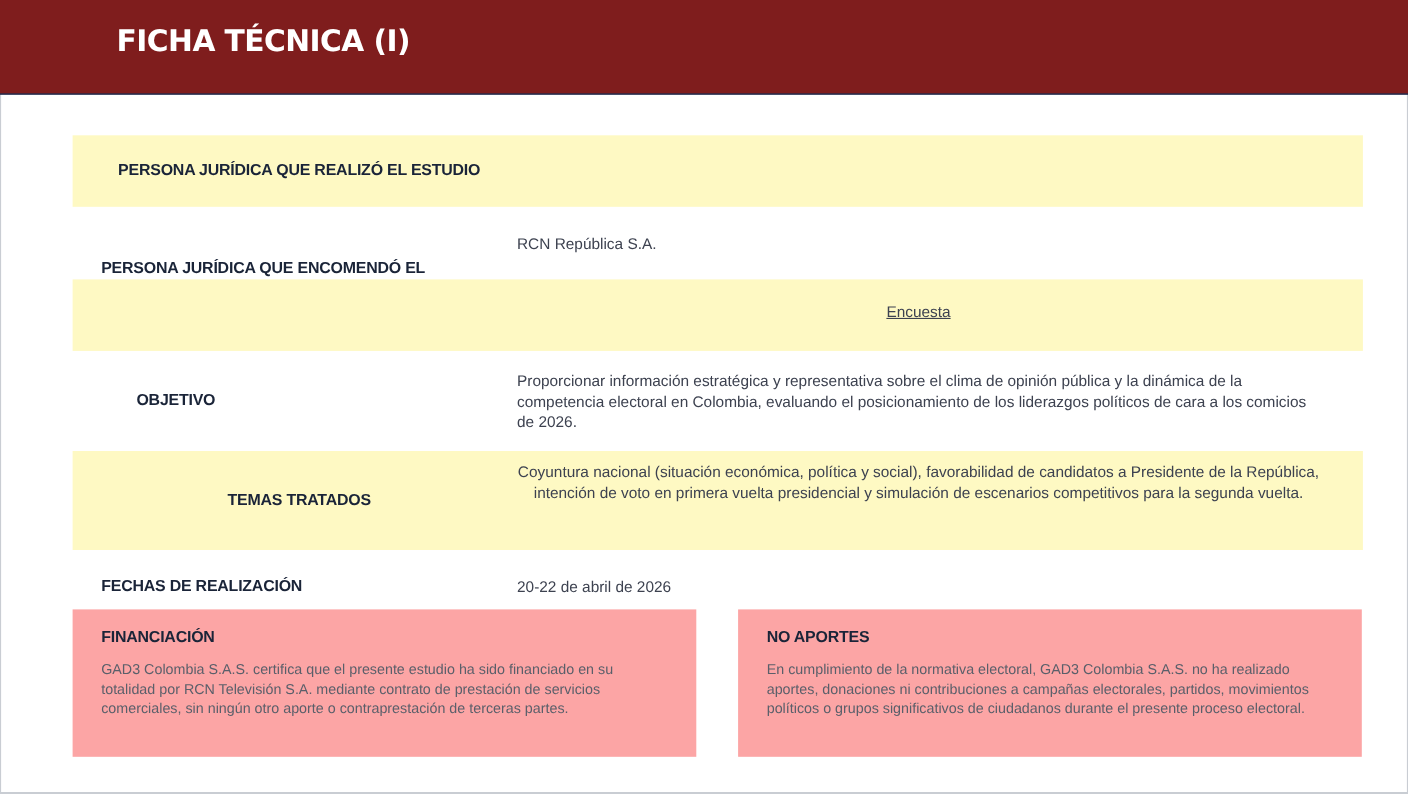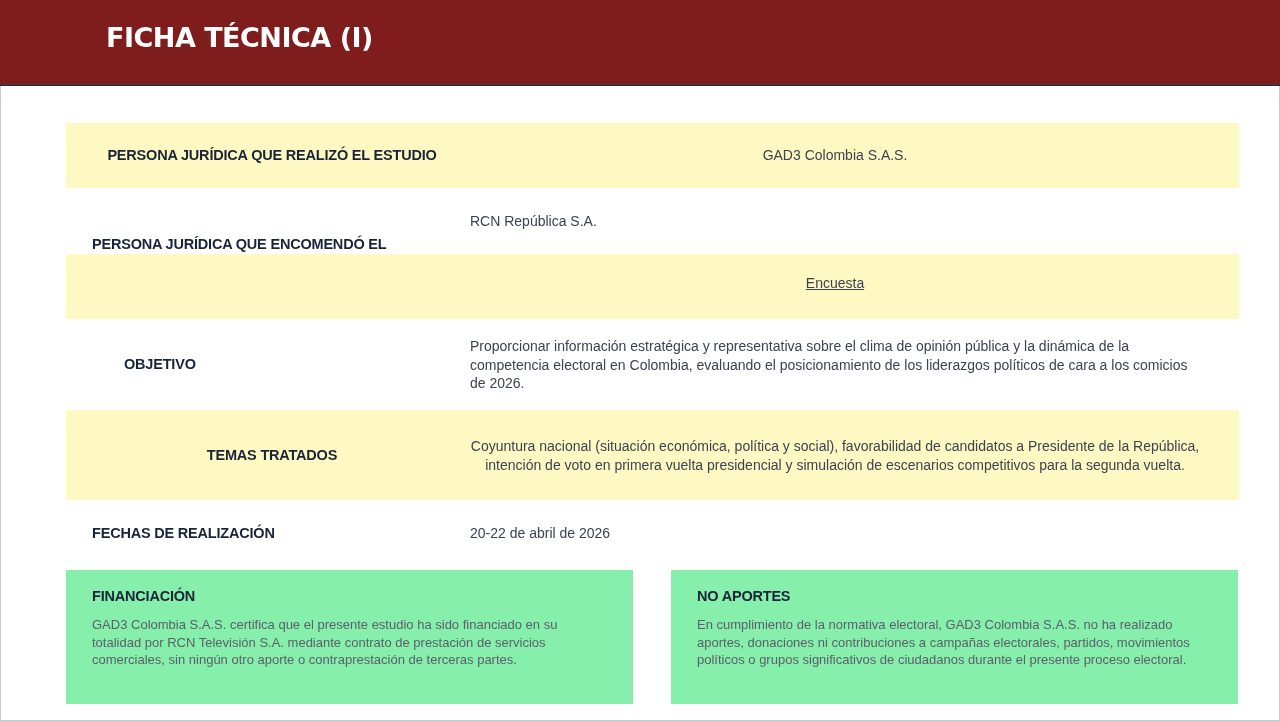--- a/index.html
+++ b/index.html
@@ -6,52 +6,51 @@
     html, body { width: 1280px; height: 722px; overflow: hidden; background: #ffffff; }
     body { font-family: "Liberation Sans", sans-serif; position: relative; }
     .frame { position: absolute; left: 0; top: 0; width: 1280px; height: 722px; border-left: 1px solid #c9cdd3; border-right: 1px solid #c9cdd3; border-bottom: 2px solid #c9cdd3; }
     .header { position: absolute; left: 0; top: 0; width: 1280px; height: 86px; background: #7f1d1d; border-bottom: 1px solid #02305f; }
     .header-title { position: absolute; left: 106px; top: 22px; color: #ffffff; font-family: "DejaVu Sans", sans-serif; font-weight: bold; font-size: 27px; letter-spacing: -0.5px; }
     .table { position: absolute; left: 66px; top: 123px; width: 1173px; }
     .row { position: relative; width: 100%; display: flex; align-items: center; }
     .row.shaded { background: #fef9c3; text-align: center; }
     .row .label { position: absolute; left: 26px; width: 360px; color: #1a2438; font-weight: bold; font-size: 14.5px; line-height: 17px; letter-spacing: -0.2px; }
     .row .value { position: absolute; left: 404px; width: 730px; color: #3d4250; font-size: 14px; line-height: 18.5px; }
-    .box { position: absolute; top: 570px; width: 567px; height: 134px; background: #86efac; padding: 18px 26px; }
+    .box { position: absolute; top: 554px; width: 567px; height: 134px; background: #fca5a5; padding: 18px 26px; }
     .box .box-title { color: #1a2438; font-weight: bold; font-size: 14.5px; margin-bottom: 12px; letter-spacing: -0.2px; }
     .box .box-text { color: #5a5f6a; font-size: 13px; line-height: 17.5px; }
   </style>
 </head>
 <body>
 
 <div class="frame"></div>
 
 <div class="header">
   <div class="header-title">FICHA TÉCNICA (I)</div>
 </div>
 
 <div class="table">
   <div class="row shaded" style="height:65px;">
     <div class="label" style="top: 24px;">PERSONA JURÍDICA QUE REALIZÓ EL ESTUDIO</div>
-    <div class="value" style="top: 23px;">GAD3 Colombia S.A.S.</div>
   </div>
   <div class="row" style="height:66px;">
     <div class="label" style="width: 330px; top: 5px; margin-top: 43px;">PERSONA JURÍDICA QUE ENCOMENDÓ EL ESTUDIO</div>
     <div class="value" style="top: 24px;">RCN República S.A.</div>
   </div>
   <div class="row shaded" style="height:65px;">
     <div class="value" style="top:20px;text-decoration:underline;">Encuesta</div>
   </div>
   <div class="row" style="height:91px;">
     <div class="label" style="top: 37px; margin-left: 32px;">OBJETIVO</div>
     <div class="value" style="top: 18px;">Proporcionar información estratégica y representativa sobre el clima de opinión pública y la dinámica de la competencia electoral en Colombia, evaluando el posicionamiento de los liderazgos políticos de cara a los comicios de 2026.</div>
   </div>
   <div class="row shaded" style="height:90px;">
     <div class="label" style="top: 37px;">TEMAS TRATADOS</div>
-    <div class="value" style="top: 27px;">Coyuntura nacional (situación económica, política y social), favorabilidad de candidatos a Presidente de la República, intención de voto en primera vuelta presidencial y simulación de escenarios competitivos para la segunda vuelta.</div>
+    <div class="value" style="top: 10px;">Coyuntura nacional (situación económica, política y social), favorabilidad de candidatos a Presidente de la República, intención de voto en primera vuelta presidencial y simulación de escenarios competitivos para la segunda vuelta.</div>
   </div>
   <div class="row" style="height:67px;">
     <div class="label" style="top: 25px;">FECHAS DE REALIZACIÓN</div>
     <div class="value" style="top: 24px;">20-22 de abril de 2026</div>
   </div>
 </div>
 
 <div class="box" style="left:66px;">
   <div class="box-title">FINANCIACIÓN</div>
   <div class="box-text">GAD3 Colombia S.A.S. certifica que el presente estudio ha sido financiado en su totalidad por RCN Televisión S.A. mediante contrato de prestación de servicios comerciales, sin ningún otro aporte o contraprestación de terceras partes.</div>

